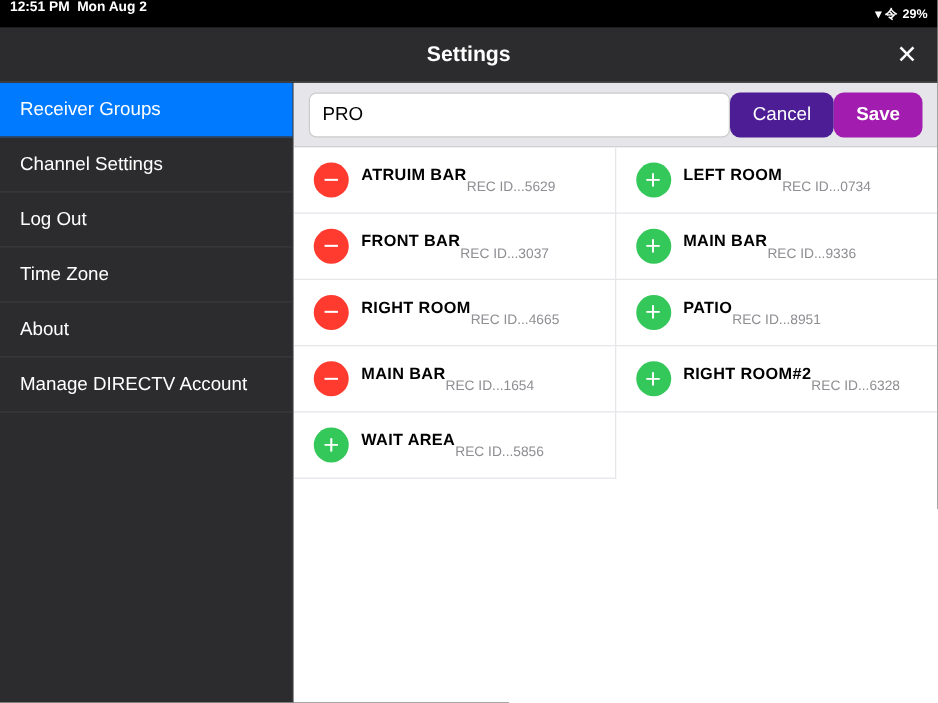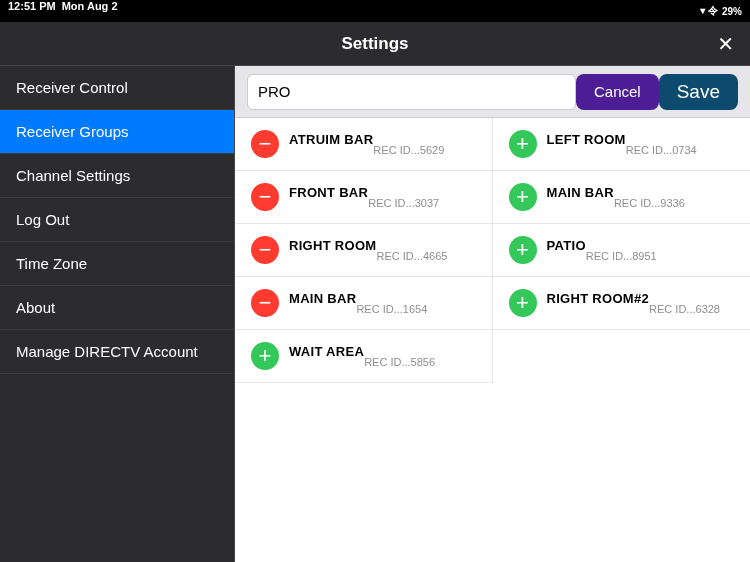--- a/index.html
+++ b/index.html
@@ -128,25 +128,25 @@
       color: #fff;
       font-size: 15px;
       cursor: pointer;
       font-weight: 500;
     }
     .btn-save {
       height: 36px;
       padding: 0 18px;
       border-radius: 8px;
       border: none;
-      background: #0c4a6e;
-      color: #fff;
-      font-size: 19px;
-      cursor: pointer;
-      font-weight: 400;
+      background: #a21caf;
+      color: #fff;
+      font-size: 15px;
+      cursor: pointer;
+      font-weight: 700;
     }
 
     
     .receiver-list {
       flex: 1;
       display: grid;
       grid-template-columns: 1fr 1fr;
       align-content: start;
       overflow-y: auto;
       background: #fff;
@@ -220,21 +220,20 @@
 
   <div class="title-bar">
     <span class="title-bar-title">Settings</span>
     <button class="close-btn">✕</button>
   </div>
 
   <div class="main-layout">
 
     <div class="sidebar">
 
-    <div class="sidebar-item">Receiver Control</div>
         <div class="sidebar-item active">Receiver Groups</div>
         <div class="sidebar-item">Channel Settings</div>
         <div class="sidebar-item">Log Out</div>
         <div class="sidebar-item">Time Zone</div>
         <div class="sidebar-item">About</div>
         <div class="sidebar-item">Manage DIRECTV Account</div>
       </div>
 
     <div class="content-area">
 

